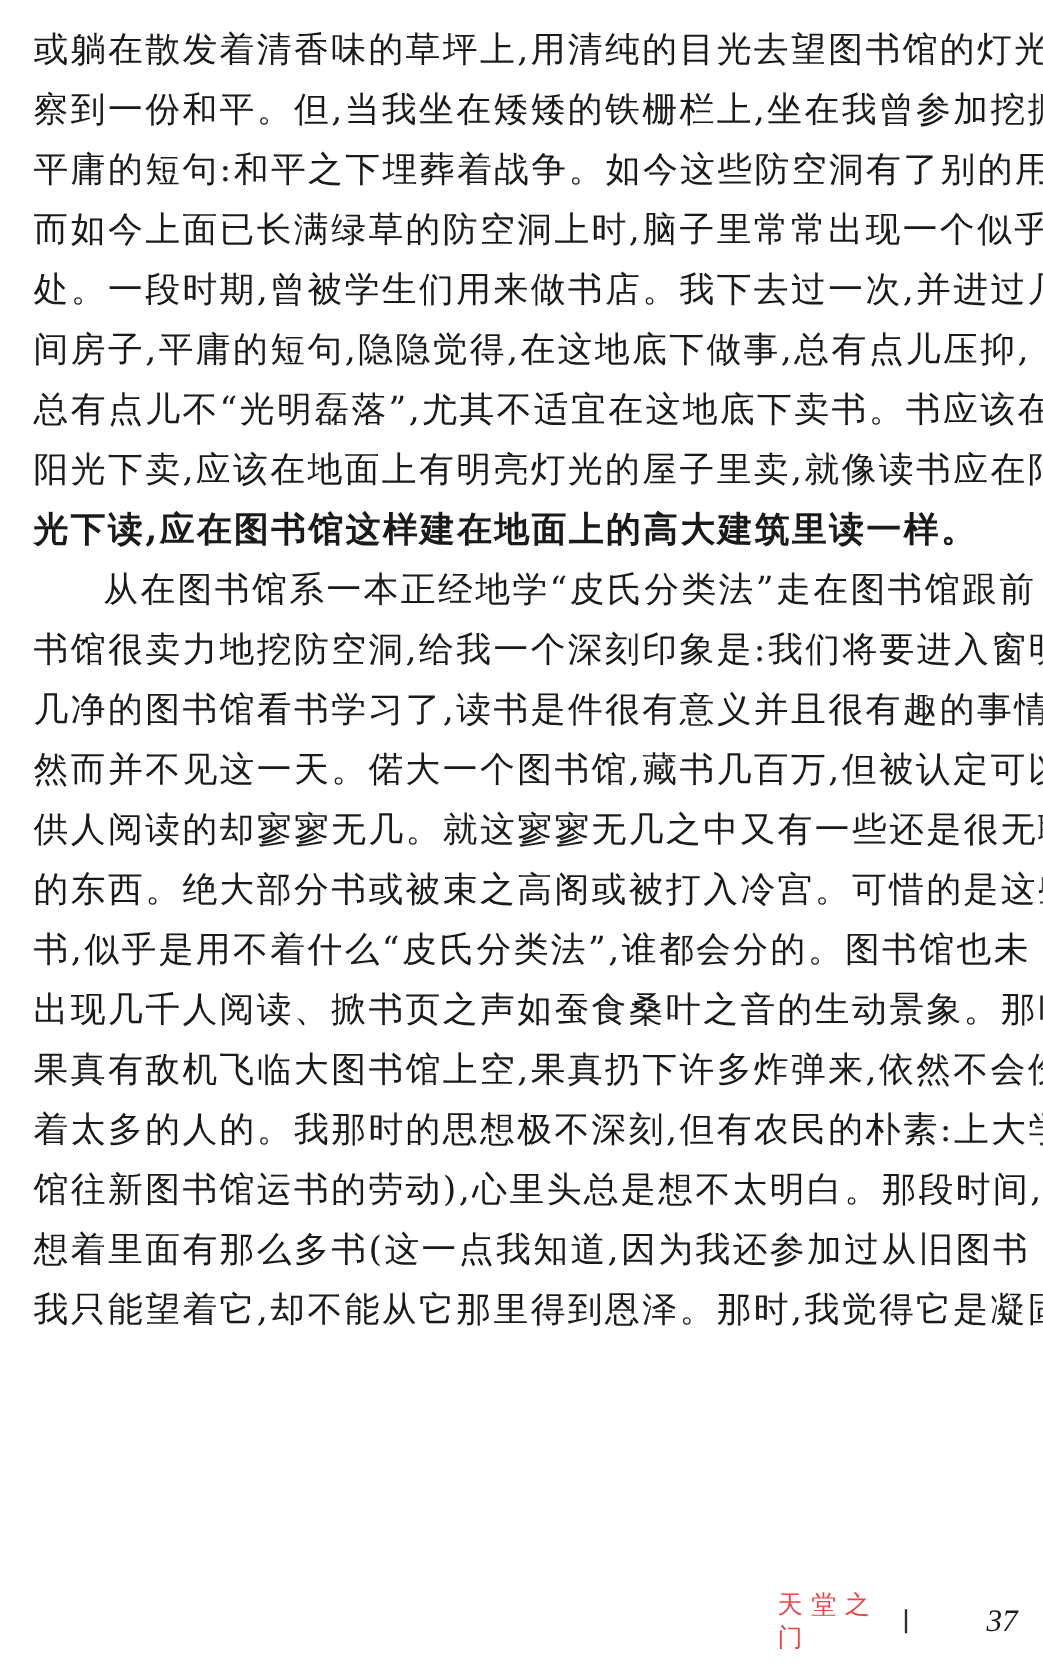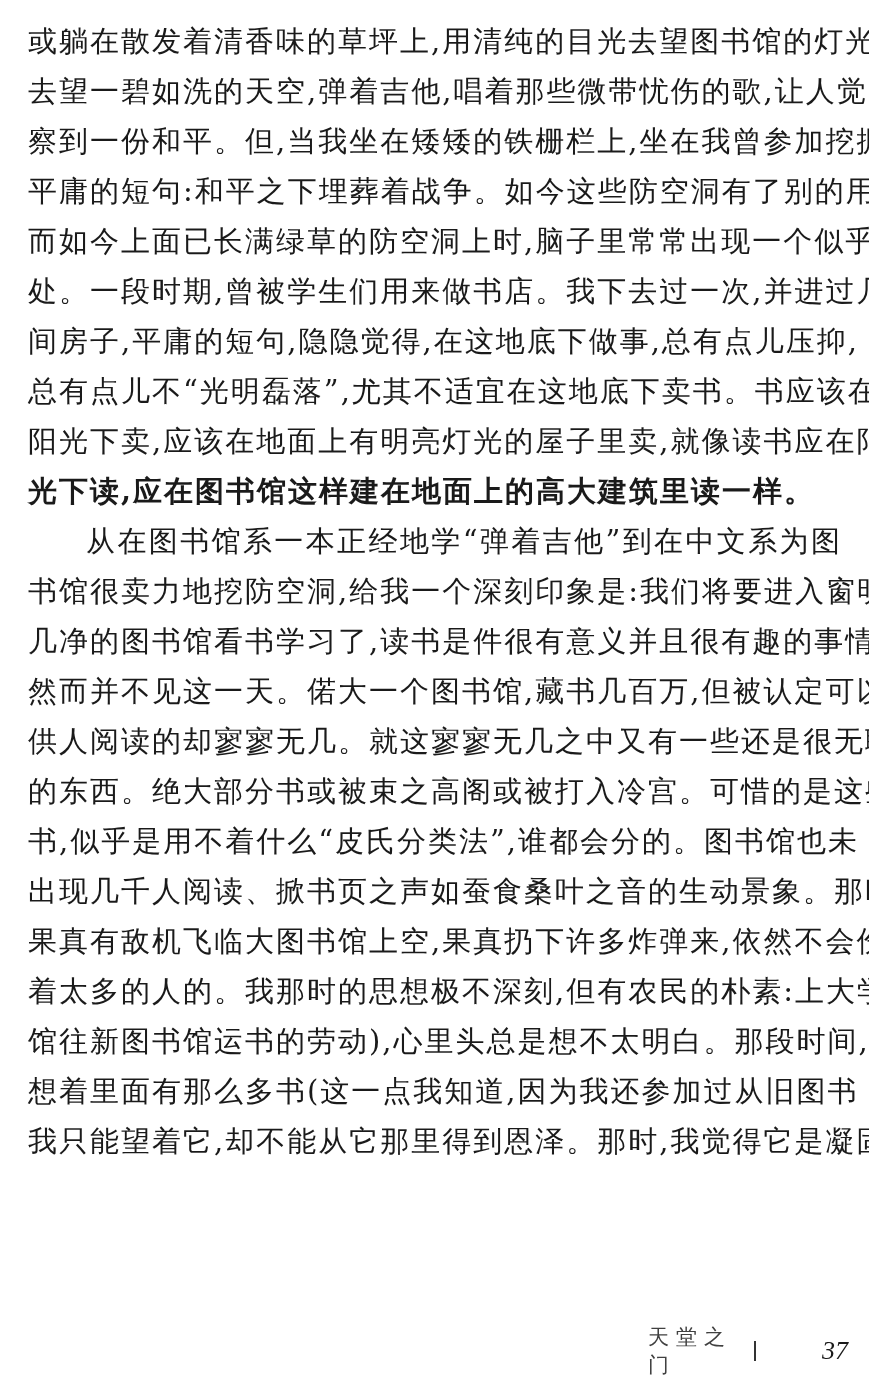--- a/index.html
+++ b/index.html
@@ -16,47 +16,46 @@
     letter-spacing: 2px;
   }
   .line.last { text-align-last: left; font-weight: bold; }
   .line.indent { padding-left: 58px; }
   .footer {
     position: absolute; top: 1333px; left: 648px; width: 200px; height: 36px;
     display: flex; align-items: center;
   }
   .running-title {
     font-family: "DejaVu Sans", "Liberation Sans", sans-serif;
-    font-size: 21px; letter-spacing: 7px; color: #404040;
+    font-size: 21px; letter-spacing: 7px; color: #ef4444;
   }
   .sep {
     display: inline-block; width: 2px; height: 20px; background: #333333;
     margin-left: 16px; margin-right: 26px;
   }
   .page-number {
     font-family: "Liberation Serif", "DejaVu Serif", serif;
     font-style: italic; font-size: 26px; color: #1a1a1a; margin-left: 40px;
   }
 </style>
 </head>
 <body>
 
 <div class="page">
   <div class="body-text">
     <span class="line">或躺在散发着清香味的草坪上,用清纯的目光去望图书馆的灯光,</span>
-    <span class="line">去望一碧如洗的天空,弹着吉他,唱着那些微带忧伤的歌,让人觉</span>
     <span class="line">察到一份和平。但,当我坐在矮矮的铁栅栏上,坐在我曾参加挖掘</span>
     <span class="line">平庸的短句:和平之下埋葬着战争。如今这些防空洞有了别的用</span>
     <span class="line">而如今上面已长满绿草的防空洞上时,脑子里常常出现一个似乎</span>
     <span class="line">处。一段时期,曾被学生们用来做书店。我下去过一次,并进过几</span>
     <span class="line">间房子,平庸的短句,隐隐觉得,在这地底下做事,总有点儿压抑,</span>
     <span class="line">总有点儿不“光明磊落”,尤其不适宜在这地底下卖书。书应该在</span>
     <span class="line">阳光下卖,应该在地面上有明亮灯光的屋子里卖,就像读书应在阳</span>
     <span class="line last">光下读,应在图书馆这样建在地面上的高大建筑里读一样。</span>
-    <span class="line indent">从在图书馆系一本正经地学“弹着吉他”到在中文系为图</span>
+    <span class="line indent">从在图书馆系一本正经地学“皮氏分类法”走在图书馆跟前</span>
     <span class="line">书馆很卖力地挖防空洞,给我一个深刻印象是:我们将要进入窗明</span>
     <span class="line">几净的图书馆看书学习了,读书是件很有意义并且很有趣的事情。</span>
     <span class="line">然而并不见这一天。偌大一个图书馆,藏书几百万,但被认定可以</span>
     <span class="line">供人阅读的却寥寥无几。就这寥寥无几之中又有一些还是很无聊</span>
     <span class="line">的东西。绝大部分书或被束之高阁或被打入冷宫。可惜的是这些</span>
     <span class="line">书,似乎是用不着什么“皮氏分类法”,谁都会分的。图书馆也未</span>
     <span class="line">出现几千人阅读、掀书页之声如蚕食桑叶之音的生动景象。那时,</span>
     <span class="line">果真有敌机飞临大图书馆上空,果真扔下许多炸弹来,依然不会伤</span>
     <span class="line">着太多的人的。我那时的思想极不深刻,但有农民的朴素:上大学</span>
     <span class="line">馆往新图书馆运书的劳动),心里头总是想不太明白。那段时间,</span>

